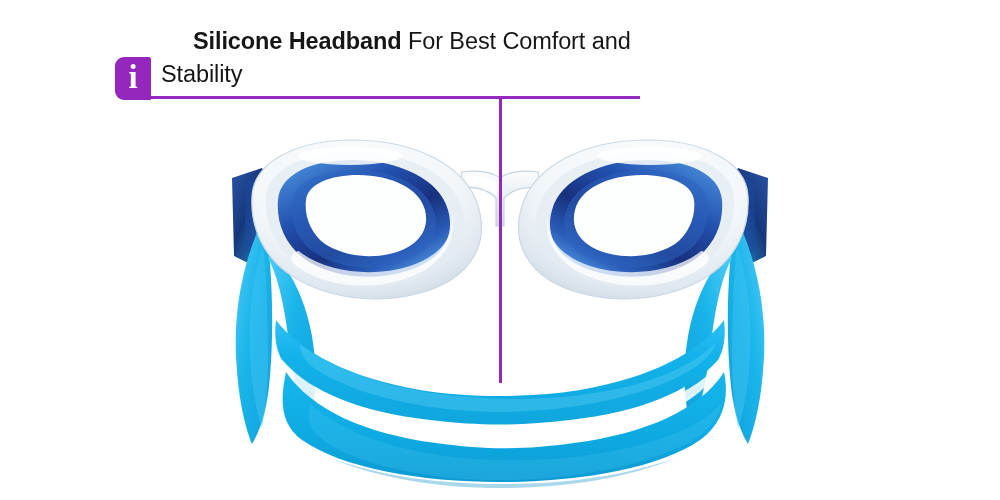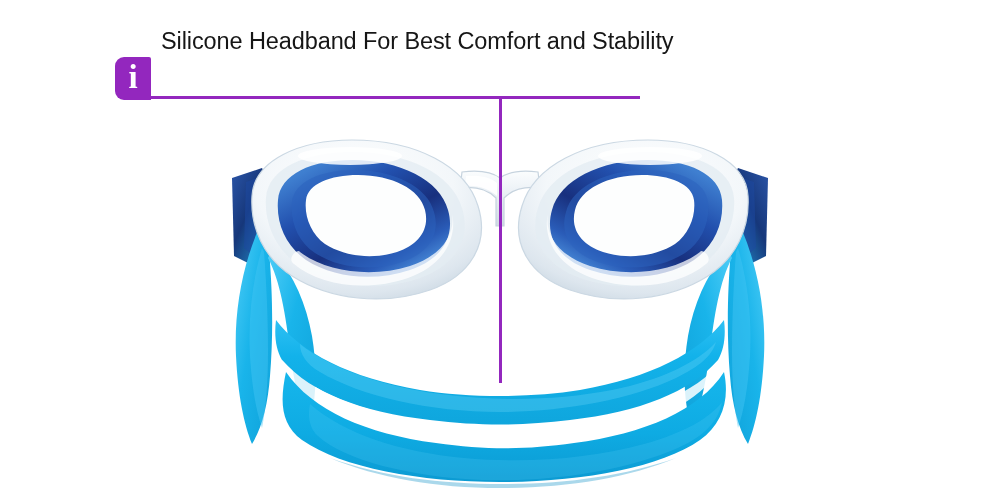--- a/index.html
+++ b/index.html
@@ -25,21 +25,22 @@
     left: 161px;
     top: 25px;
     width: 520px;
     font-size: 23.5px;
     line-height: 33px;
     color: #161616;
     letter-spacing: -0.1px;
     white-space: pre-wrap;
   }
   .callout-text .strong {
-    font-weight: normal;
+    font-weight: bold;
+    margin-left: 32px;
   }
   .callout-text .normal {
     font-weight: normal;
   }
 
   
   .info-badge {
     position: absolute;
     left: 115px;
     top: 57px;

